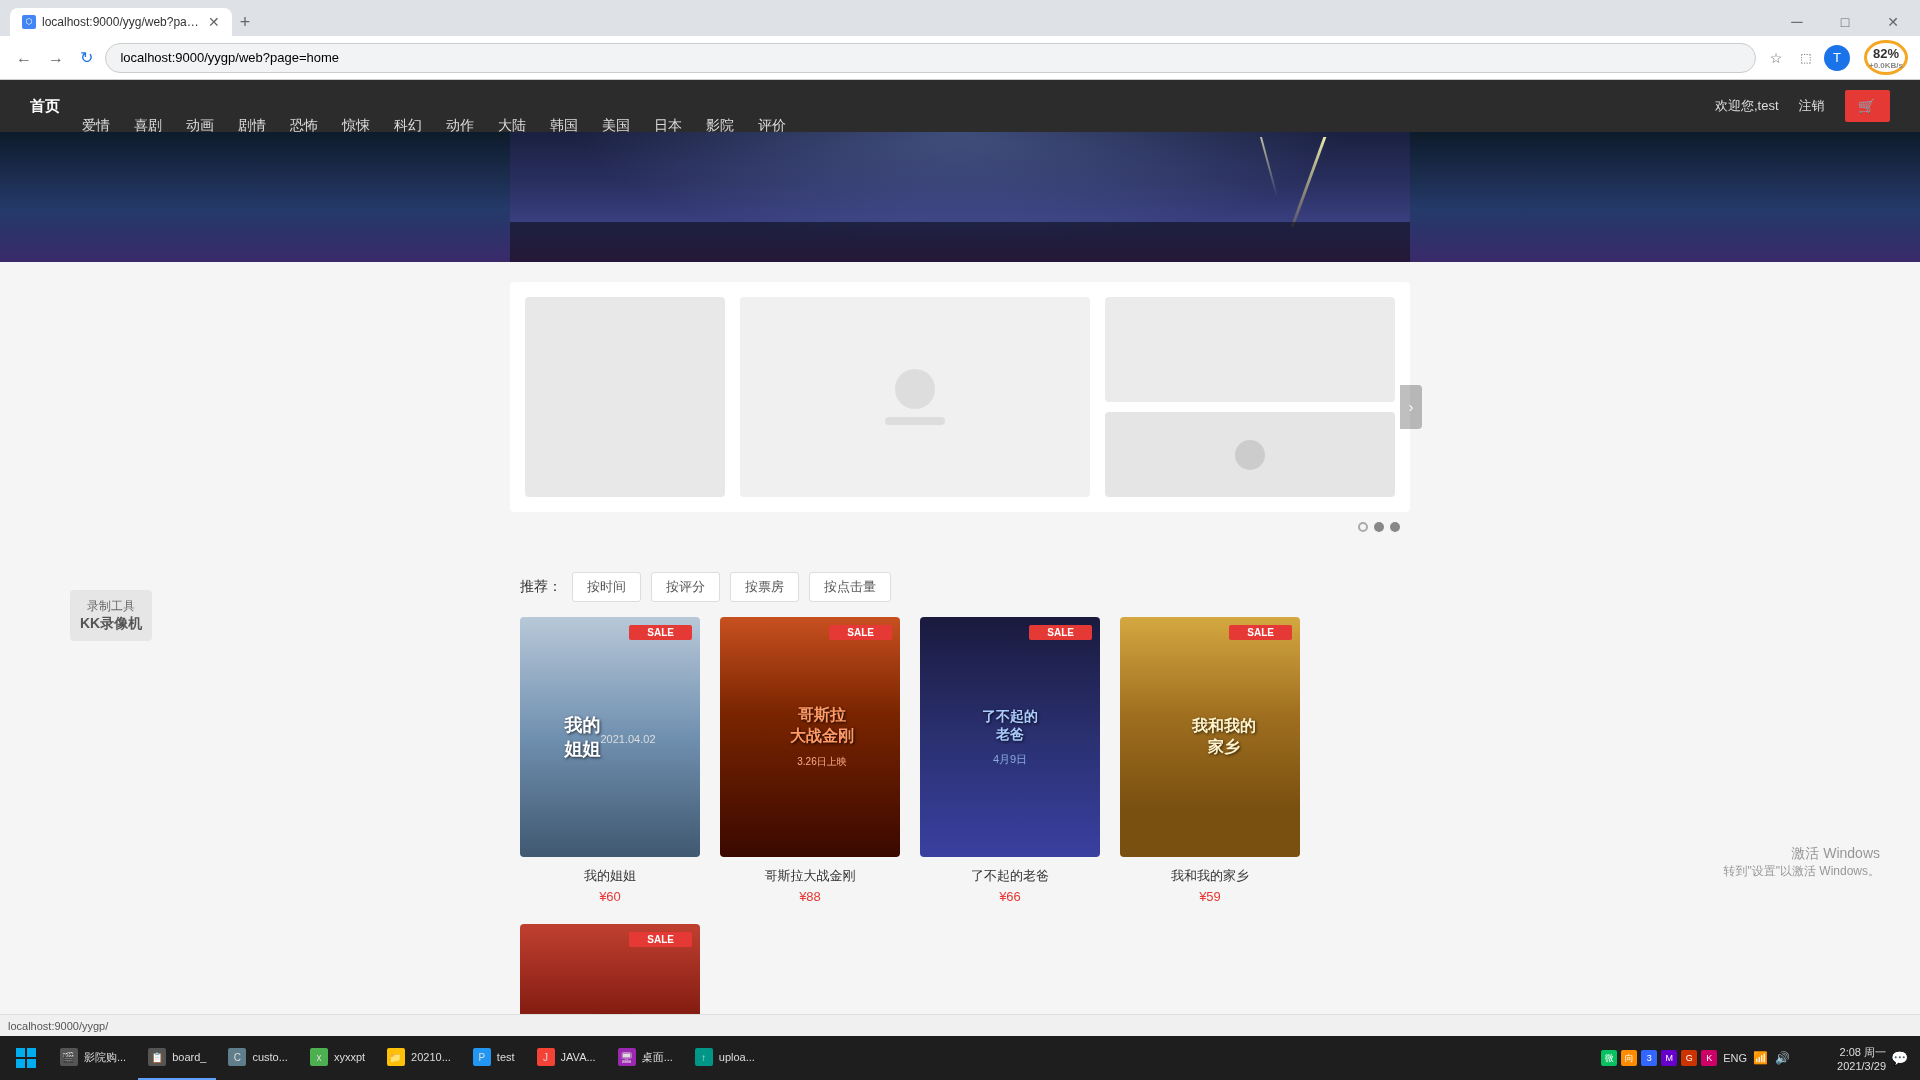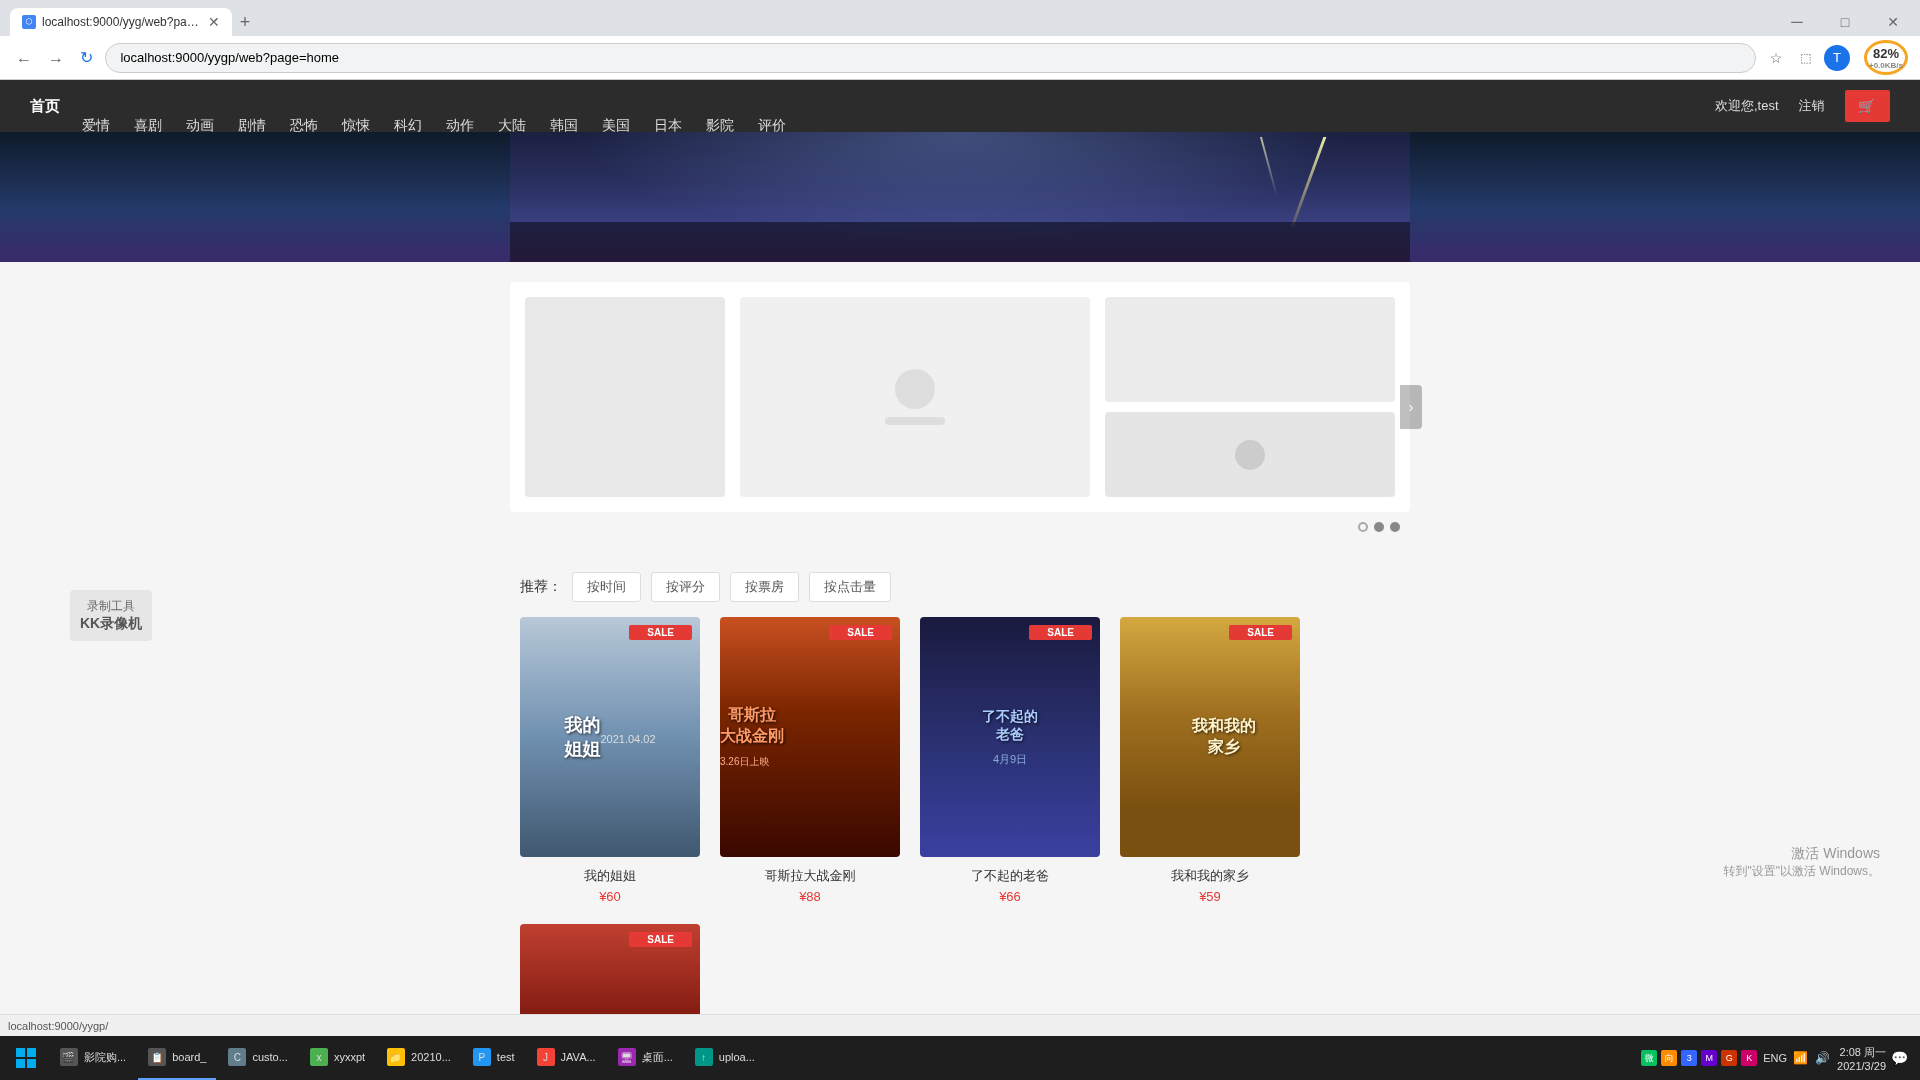--- a/index.html
+++ b/index.html
@@ -49,21 +49,21 @@
 
     
     .taskbar { position: fixed; bottom: 0; left: 0; right: 0; height: 44px; background: #1e1e1e; display: flex; align-items: center; gap: 2px; padding: 0 4px; z-index: 100; }
     .taskbar-start { width: 44px; height: 44px; display: flex; align-items: center; justify-content: center; cursor: pointer; }
     .win-logo { width: 20px; height: 20px; display: grid; grid-template-columns: 1fr 1fr; grid-template-rows: 1fr 1fr; gap: 2px; }
     .win-logo div { background: #fff; }
     .taskbar-btn { height: 44px; padding: 0 10px; display: flex; align-items: center; gap: 6px; cursor: pointer; font-size: 11px; color: #ddd; white-space: nowrap; border-bottom: 2px solid transparent; }
     .taskbar-btn.active { border-bottom: 2px solid #60a0ff; }
     .taskbar-btn-icon { width: 18px; height: 18px; border-radius: 2px; background: #555; flex-shrink: 0; display: flex; align-items: center; justify-content: center; font-size: 10px; }
     .taskbar-right { margin-left: auto; display: flex; align-items: center; gap: 6px; color: #ddd; font-size: 11px; padding-right: 8px; }
-    .taskbar-clock { text-align: right; }
+    .taskbar-clock { text-align: right; margin-left: 40px; }
     .taskbar-tray { display: flex; align-items: center; gap: 4px; }
     .tray-icon { width: 16px; height: 16px; background: #666; border-radius: 2px; cursor: pointer; display: flex; align-items: center; justify-content: center; font-size: 9px; color: #fff; }
 
     .dots-row { display: flex; justify-content: flex-end; gap: 6px; margin-top: 10px; padding-right: 10px; }
     .dot-item { width: 10px; height: 10px; border-radius: 50%; cursor: pointer; }
 
     
     .status-bar { position: fixed; bottom: 44px; left: 0; right: 0; height: 22px; background: #f0f0f0; border-top: 1px solid #ddd; display: flex; align-items: center; padding: 0 8px; font-size: 11px; color: #555; gap: 20px; }
     .status-url { color: #555; }
   </style>
@@ -197,21 +197,21 @@
               <div style="color:#ddd; font-size:11px; margin-top:4px;">2021.04.02</div>
             </div>
             <div class="sale-badge">SALE</div>
           </div>
           <div class="movie-title">我的姐姐</div>
           <div class="movie-price">¥60</div>
         </div>
 
         <div class="movie-card">
           <div class="movie-poster" style="width:180px; height:240px; border-radius:4px; overflow:hidden; position:relative; background:linear-gradient(180deg, #c85020 0%, #7a2500 40%, #3a0800 100%);">
-            <div style="width:100%; height:100%; display:flex; flex-direction:column; align-items:flex-start; justify-content:center;">
+            <div style="width:100%; height:100%; display:flex; flex-direction:column; align-items:center; justify-content:center;padding-left:24px;">
               <div style="color:#ff9966; font-size:16px; font-weight:bold; text-shadow:1px 1px 3px rgba(0,0,0,0.9); text-align:center;">哥斯拉<br>大战金刚</div>
               <div style="color:#ffaa88; font-size:10px; margin-top:8px;">3.26日上映</div>
             </div>
             <div class="sale-badge">SALE</div>
           </div>
           <div class="movie-title">哥斯拉大战金刚</div>
           <div class="movie-price">¥88</div>
         </div>
 
         <div class="movie-card">

